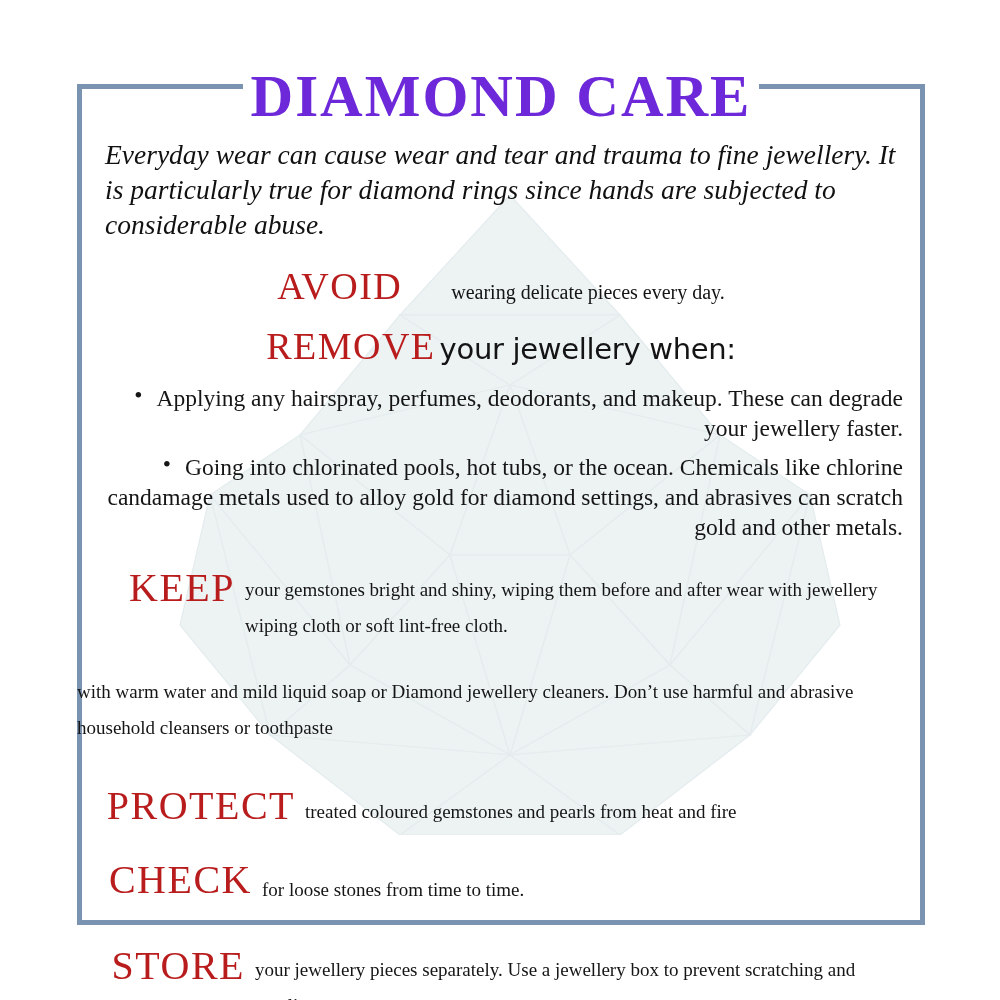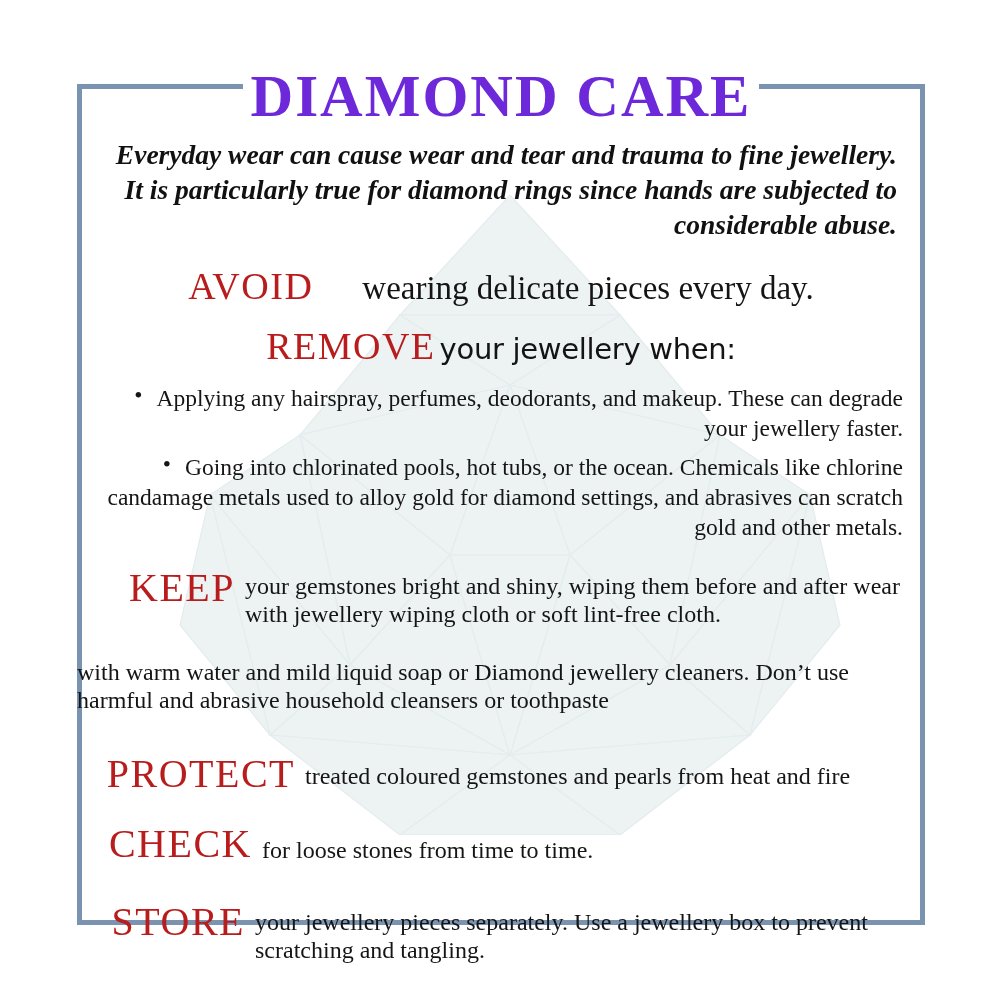--- a/index.html
+++ b/index.html
@@ -65,23 +65,23 @@
     font-size: 59px;
     line-height: 62px;
     letter-spacing: 2px;
     margin: 0;
     padding-top: 5px;
     white-space: nowrap;
   }
 
   .intro {
     margin: 10px 28px 0 28px;
-    text-align: right;
+    text-align: left;
     font-style: italic;
-    font-weight: bold;
+    font-weight: normal;
     font-size: 27.5px;
     line-height: 35px;
     color: #111111;
     font-family: "Liberation Serif", "DejaVu Serif", serif;
   }
 
   
   .kw {
     font-family: "Liberation Serif", "DejaVu Serif", serif;
     font-weight: normal;
@@ -93,21 +93,21 @@
   
   .line-center {
     text-align: center;
     color: #141414;
   }
   .row-avoid  { margin-top: 22px; }
   .row-remove { margin-top: 16px; }
 
   .row-avoid .kw  { font-size: 38px; }
   .row-avoid .tail {
-    font-size: 33px;
+    font-size: 20px;
     font-family: "Liberation Serif", "DejaVu Serif", serif;
     margin-left: 45px;
   }
   .row-remove .kw { font-size: 38px; }
   .row-remove .tail {
     font-size: 29px;
     font-family: "DejaVu Sans", "Liberation Sans", sans-serif;
     letter-spacing: -0.3px;
   }
 
@@ -134,22 +134,22 @@
   }
   .kwrow .kwcell {
     flex: 0 0 auto;
     text-align: right;
     padding-right: 10px;
     box-sizing: border-box;
   }
   .kwrow .kwcell .kw { font-size: 40px; line-height: 40px; }
   .kwrow .body {
     flex: 1 1 auto;
-    font-size: 24px;
-    line-height: 28px;
+    font-size: 19px;
+    line-height: 36px;
     color: #151515;
     padding-top: 4px;
     font-family: "Liberation Serif", "DejaVu Serif", serif;
   }
 
   .row-keep    .kwcell { width: 168px; }
   .row-clean   .kwcell { width: 200px; }
   .row-check   .kwcell { width: 185px; }
   .row-protect .kwcell { width: 228px; }
   .row-store   .kwcell { width: 178px; }

